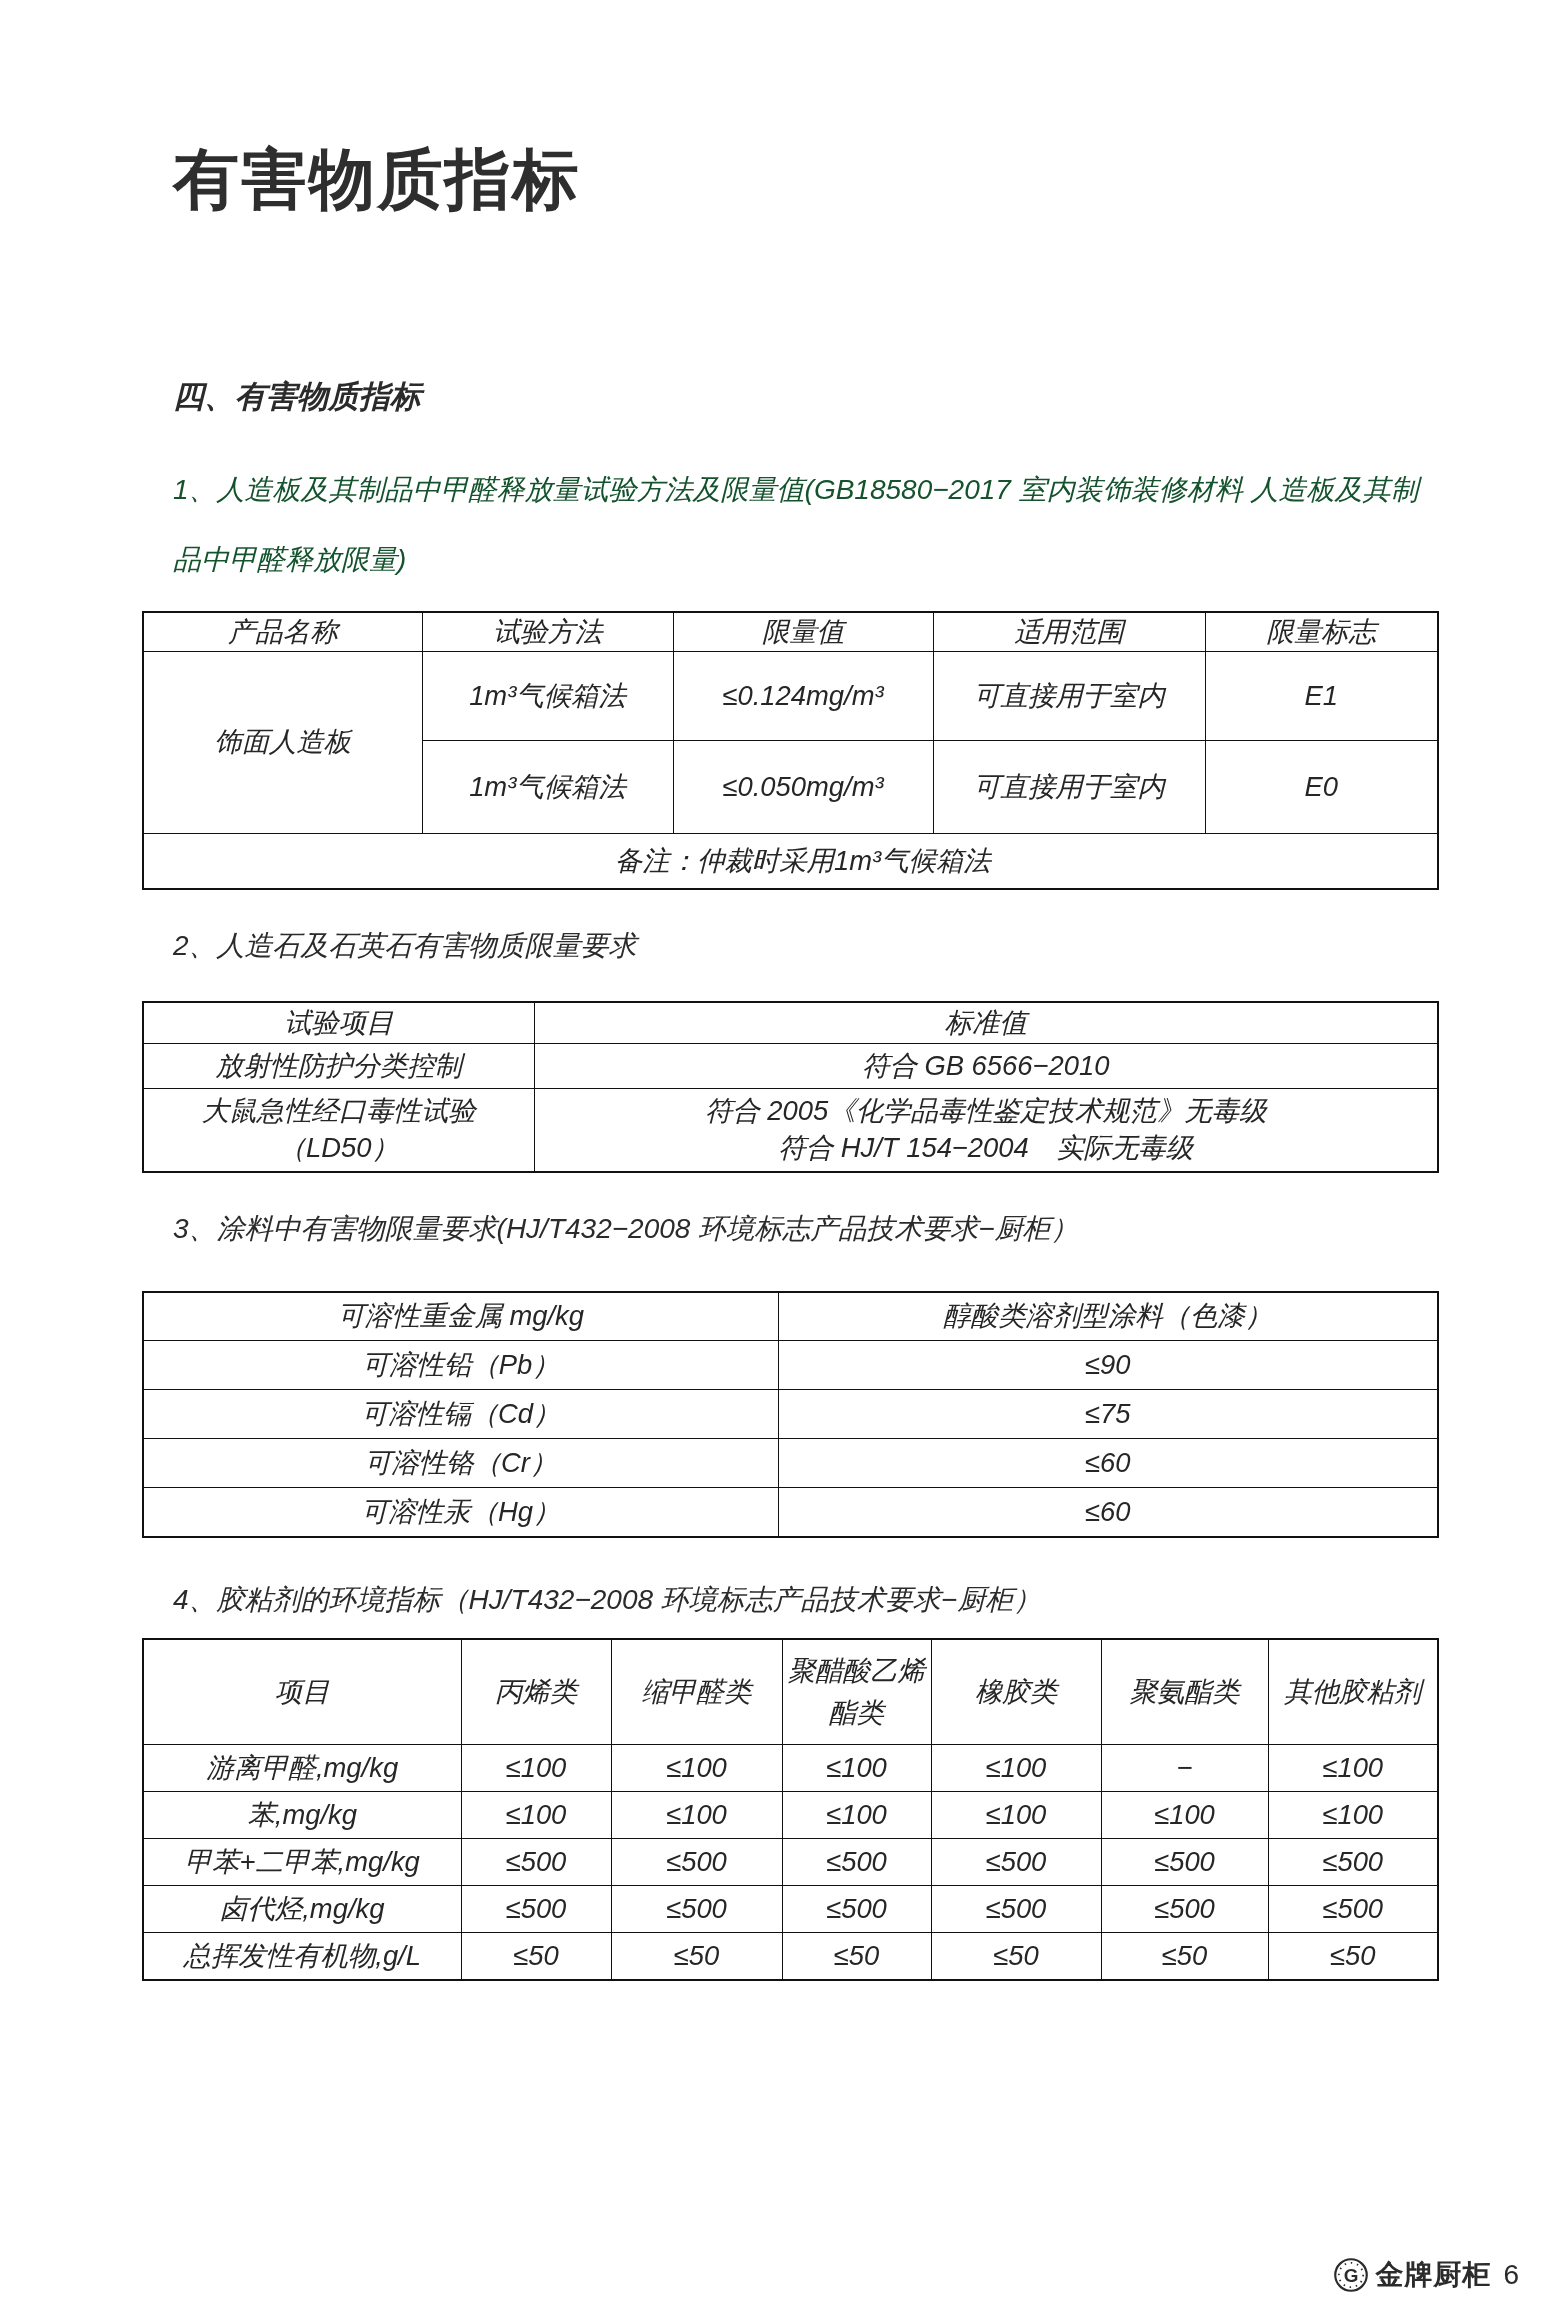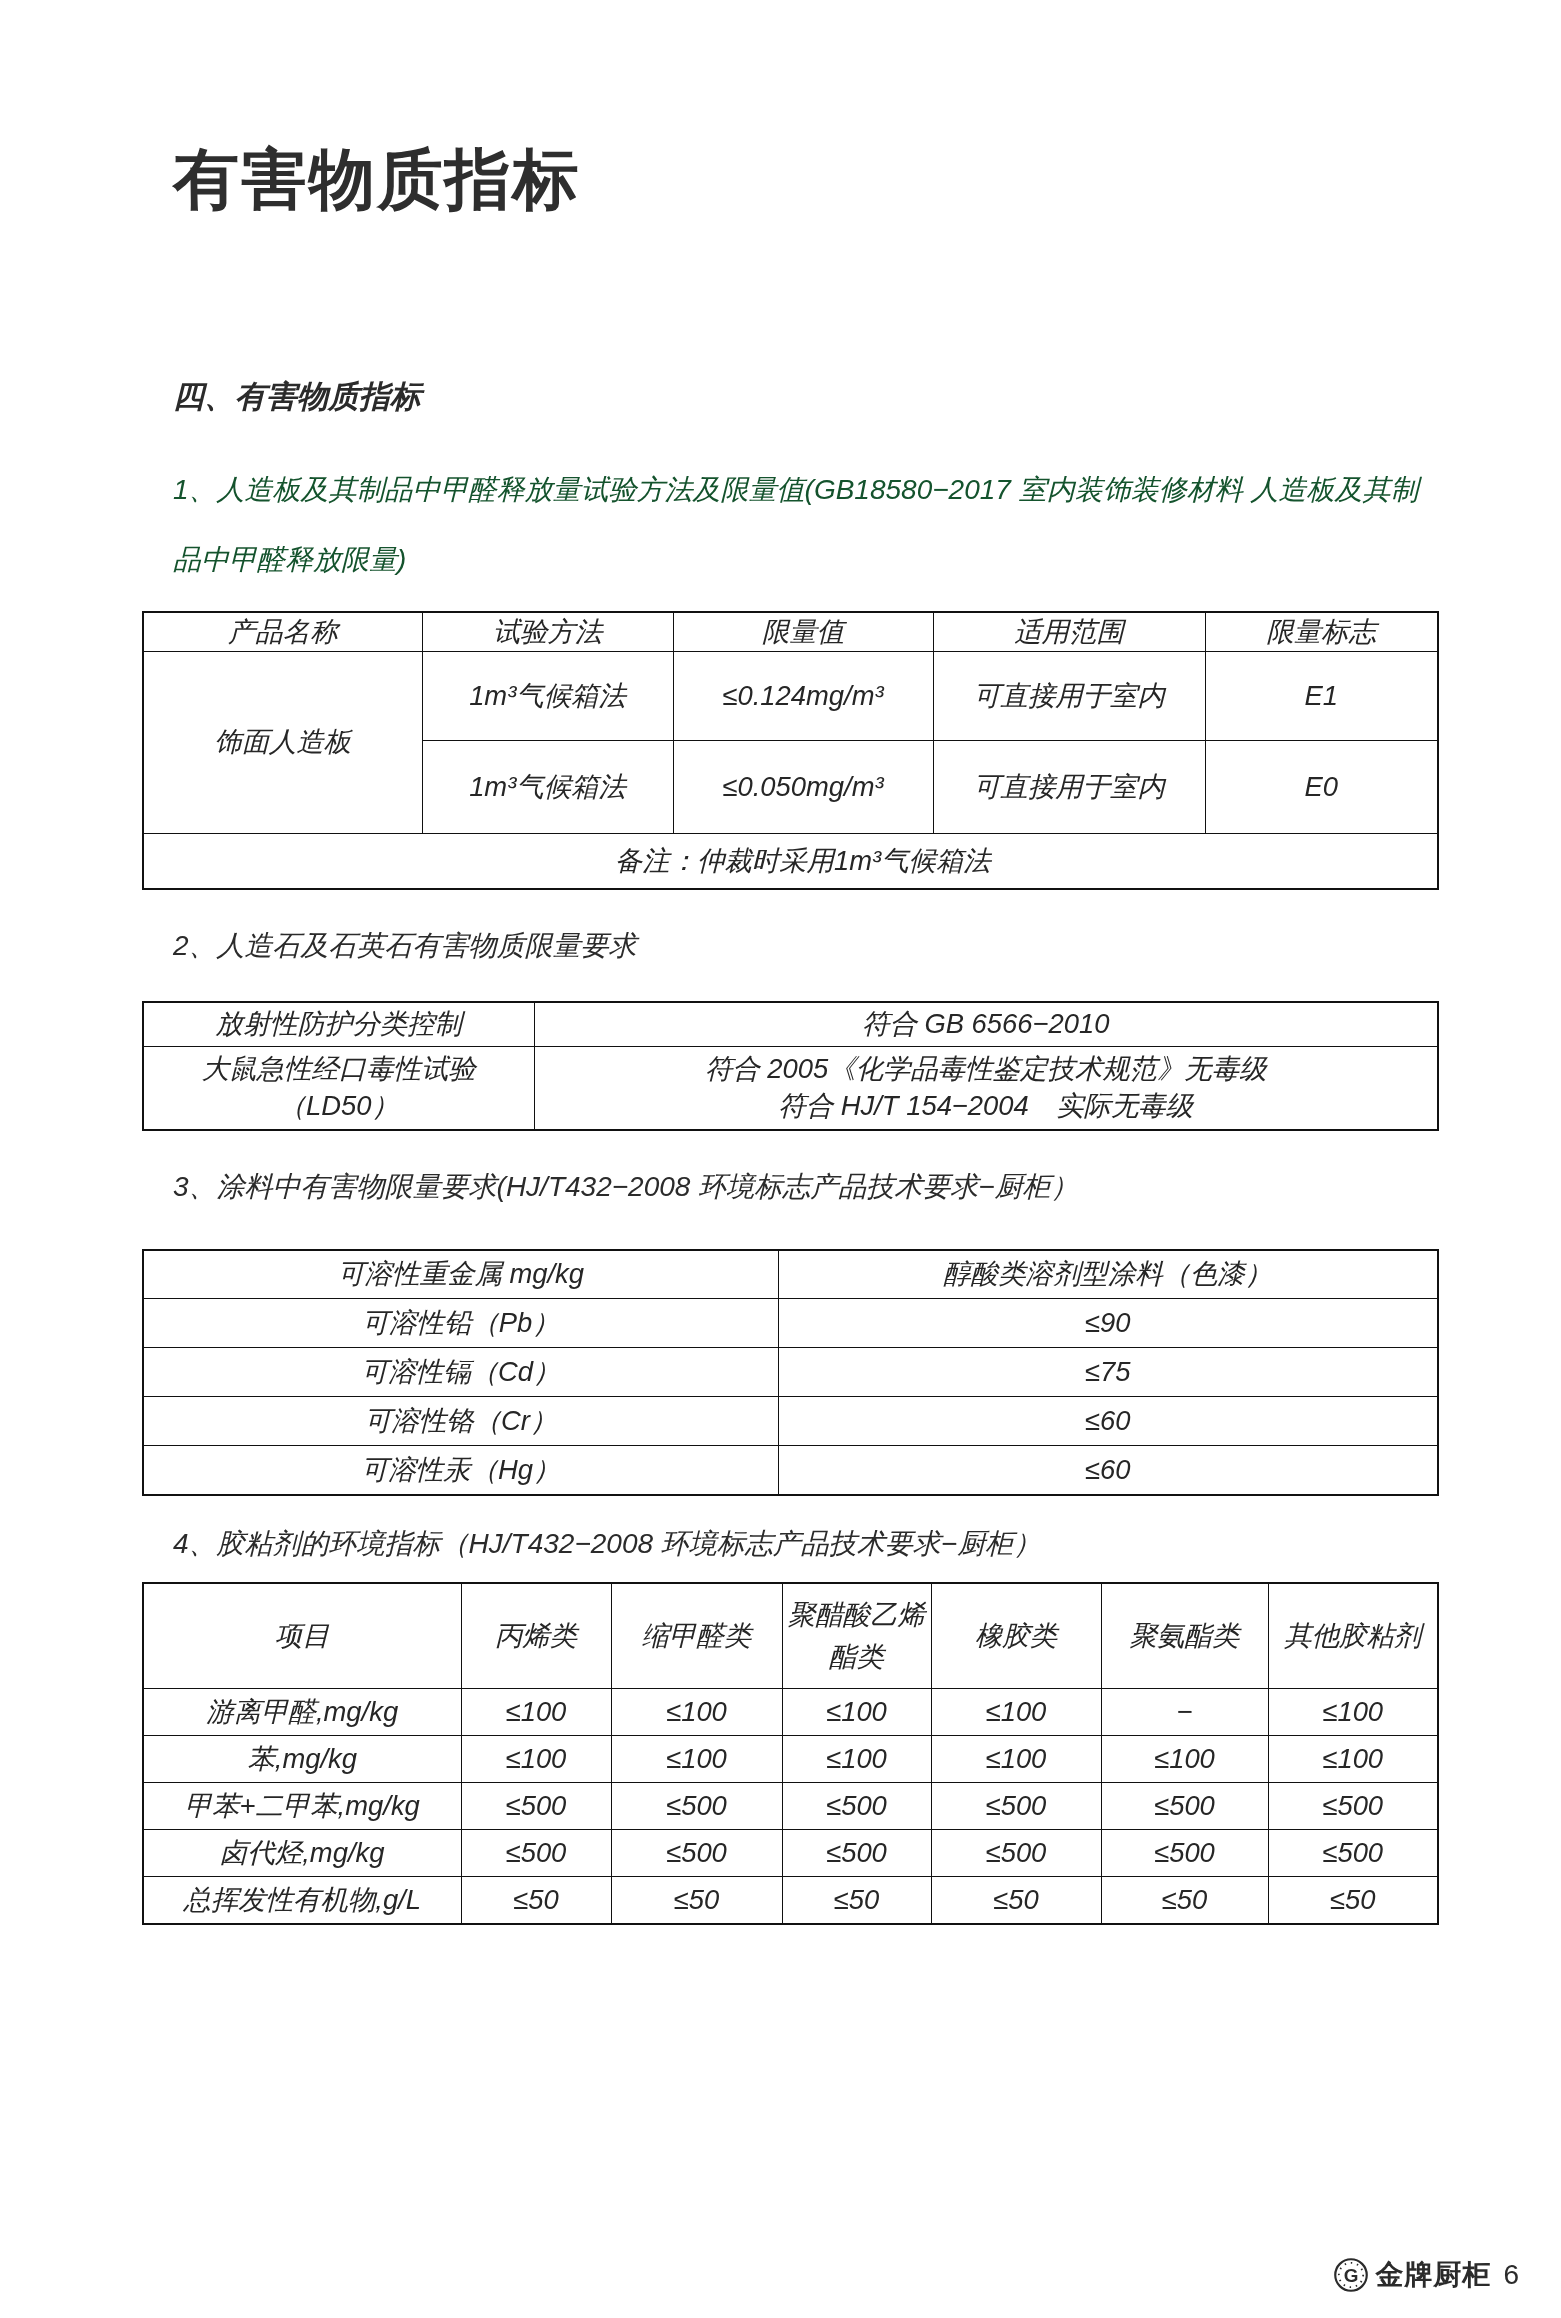--- a/index.html
+++ b/index.html
@@ -20,21 +20,21 @@
   }
   .intro {
     margin:38px 0 0 31px; width:1273px;
     font-size:28px; line-height:2.5; color:#14532d;
   }
   .num-heading {
     margin-left:31px; font-size:28px; font-weight:normal; color:#2b2b2b; line-height:1.25;
   }
   .h-sec2 { margin-top:38px; }
   .h-sec3 { margin-top:38px; }
-  .h-sec4 { margin-top:30px; }
+  .h-sec4 { margin-top:44px; }
   table {
     border-collapse:collapse; table-layout:fixed; width:1295px;
     border:2.8px solid #111;
   }
   th, td {
     border:1.9px solid #111; font-size:27.4px; font-weight:normal;
     text-align:center; vertical-align:middle; color:#262626; padding:0;
     line-height:1.35; overflow:hidden;
   }
   .t1 { margin-top:16px; }
@@ -108,20 +108,24 @@
     </table>
 
   <div class="num-heading h-sec2">2、人造石及石英石有害物质限量要求</div>
 
   <table class="t2">
     <colgroup>
         <col style="width:391px">
         <col style="width:904px">
       </colgroup>
     <tbody>
+        <tr class="r-head">
+      <th>试验项目</th>
+      <th>标准值</th>
+    </tr>
     <tr class="r1">
       <td>放射性防护分类控制</td>
       <td>符合 GB 6566−2010</td>
     </tr>
     <tr class="r2">
       <td>
         <div>大鼠急性经口毒性试验</div>
         <div>（LD50）</div>
       </td>
       <td>

